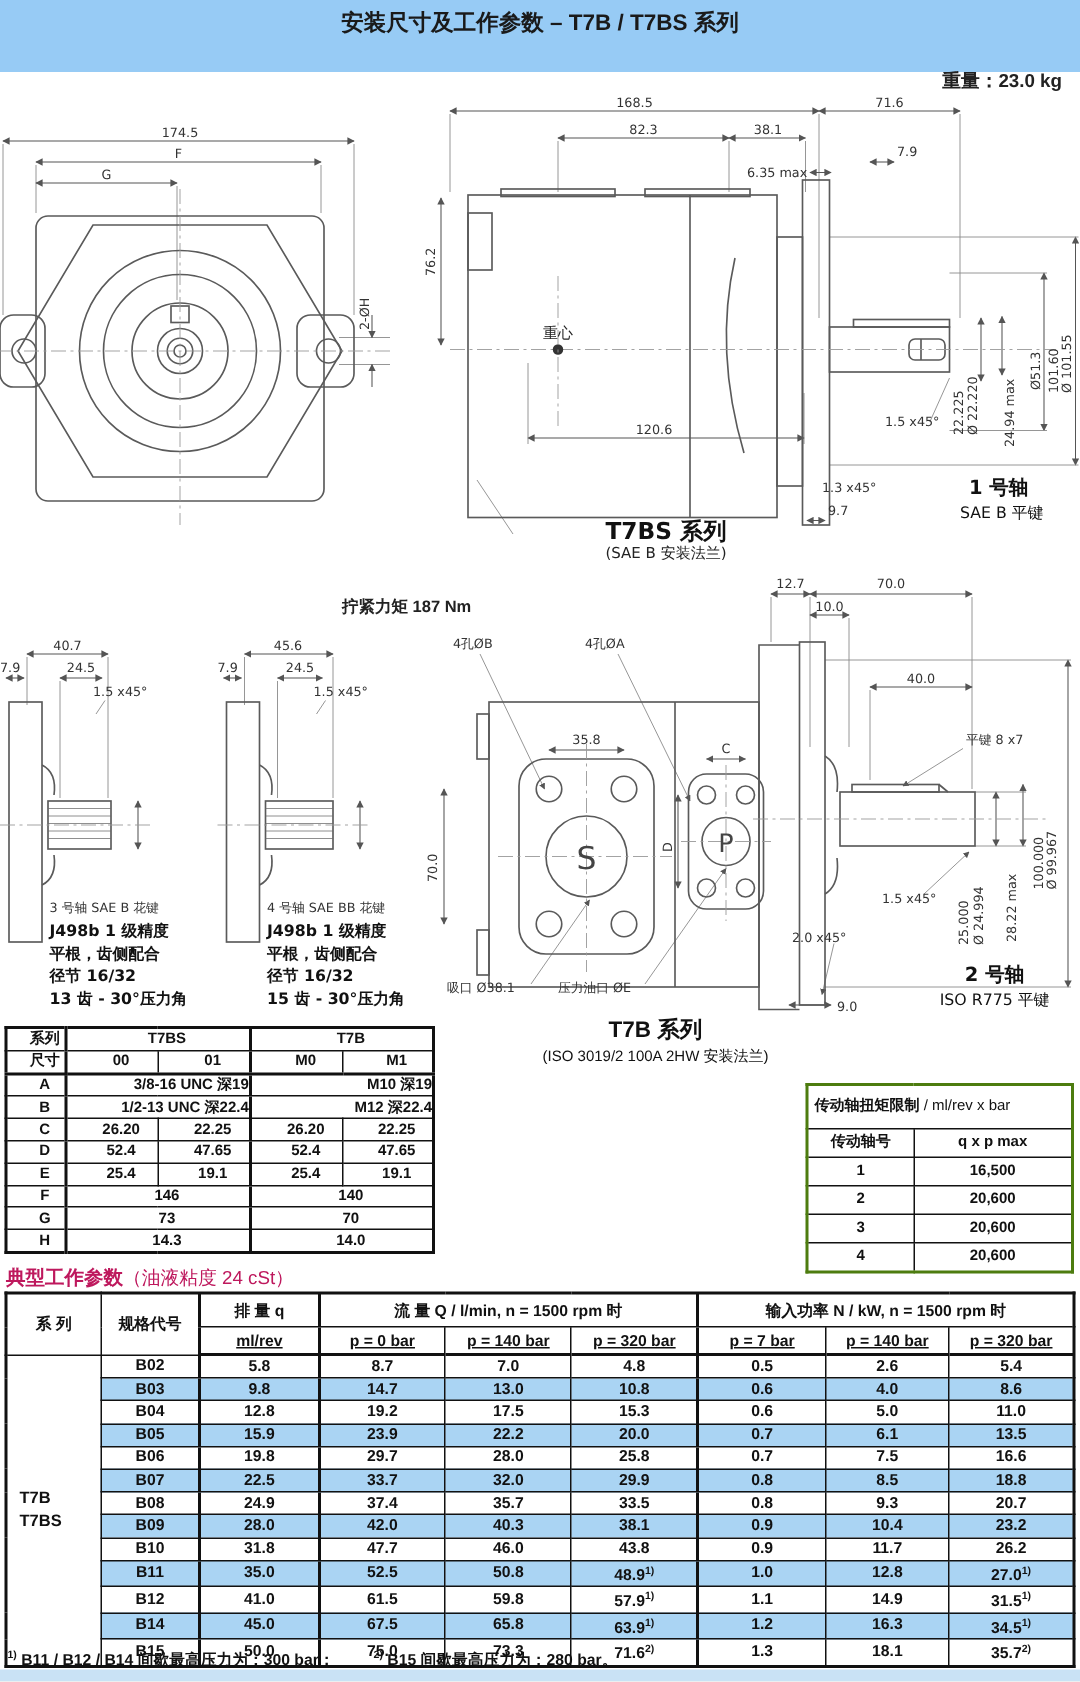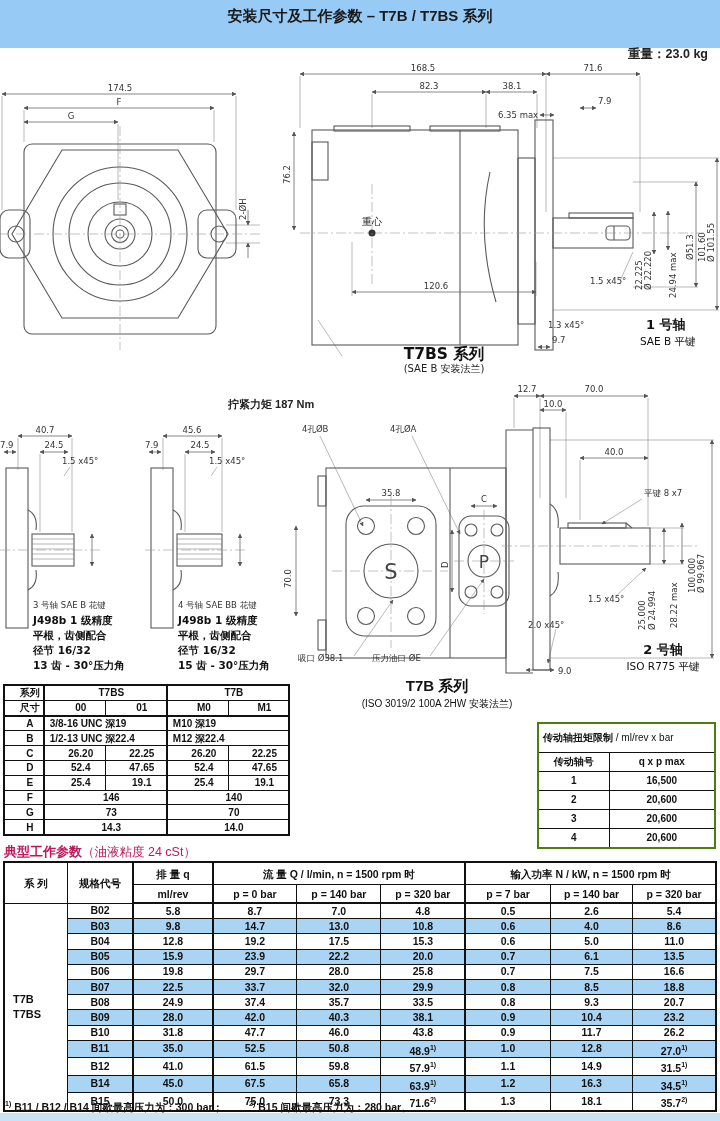--- a/index.html
+++ b/index.html
@@ -26,33 +26,33 @@
   text.b10{font-weight:bold;font-size:10.5px;fill:#111;}
   
   #torque-note{left:228px;top:354px;font-size:11px;font-weight:bold;color:#222;margin-top:43px;}
   
   table{border-collapse:collapse;font-family:"Liberation Sans",sans-serif;color:#111;}
   td{padding:0;text-align:center;}
   .dtbl{left:3px;top:684px;width:287px;font-size:10px;font-weight:bold;}
   .dtbl td{border:1px solid #111;height:13.8px;line-height:13px;padding-left:12px;}
   .dtbl{border:2px solid #111;}
   .dtbl td.lbl{border-right:2px solid #111;}
-  .dtbl td.left{text-align:left;padding-left:5px;}
+  .dtbl td.left{text-align:right;padding-left:5px;}
   .dtbl td.bl{border-left:2px solid #111;}
   .dtbl tr.hb td{border-bottom:2px solid #111;}
   .ttbl{left:537px;top:722px;width:179px;font-size:10px;font-weight:bold;border:2px solid #4d7c0f;}
   .ttbl td{border:1px solid #111;height:18px;line-height:18px;}
   .ttbl td.ttl-cell{text-align:left;padding:3px 4px;height:22px;line-height:14px;}
   .ttbl .unit{font-weight:normal;}
   #params-title{left:4px;top:843px;font-size:12.5px;color:#be185d;}
   #params-title b{font-size:13px;}
   .ptbl{left:3px;top:861px;width:714px;font-size:10.5px;font-weight:bold;border:2px solid #111;table-layout:fixed;}
   .ptbl td{border:1px solid #111;height:14.2px;line-height:13px;}
   .ptbl tr.h1 td{height:21px;line-height:20px;}
-  .ptbl tr.h2 td{height:17px;line-height:16px;border-bottom:2px solid #111;}
+  .ptbl tr.h2 td{height:17px;line-height:16px;border-bottom:2px solid #111;text-decoration:underline;}
   .ptbl td.bl{border-left:2px solid #111;}
   .ptbl tr.hl td{background:var(--row-hl);}
   .ptbl td.series-cell{background:#fff !important;vertical-align:middle;}
   .ptbl td.series-cell div{text-align:left;padding-left:8px;font-size:11px;line-height:15px;}
   sup{font-size:7px;}
   #footnote{left:5px;top:1100px;font-size:10.5px;font-weight:bold;color:#111;}
   #footnote .spacer{display:inline-block;width:26px;}
   #strip{left:0;top:1113px;width:720px;height:8px;background:var(--strip);}
   #t7b-label{left:337px;top:677px;width:200px;text-align:center;color:#111;}
   #t7b-label .l1{font-size:15px;font-weight:bold;}

